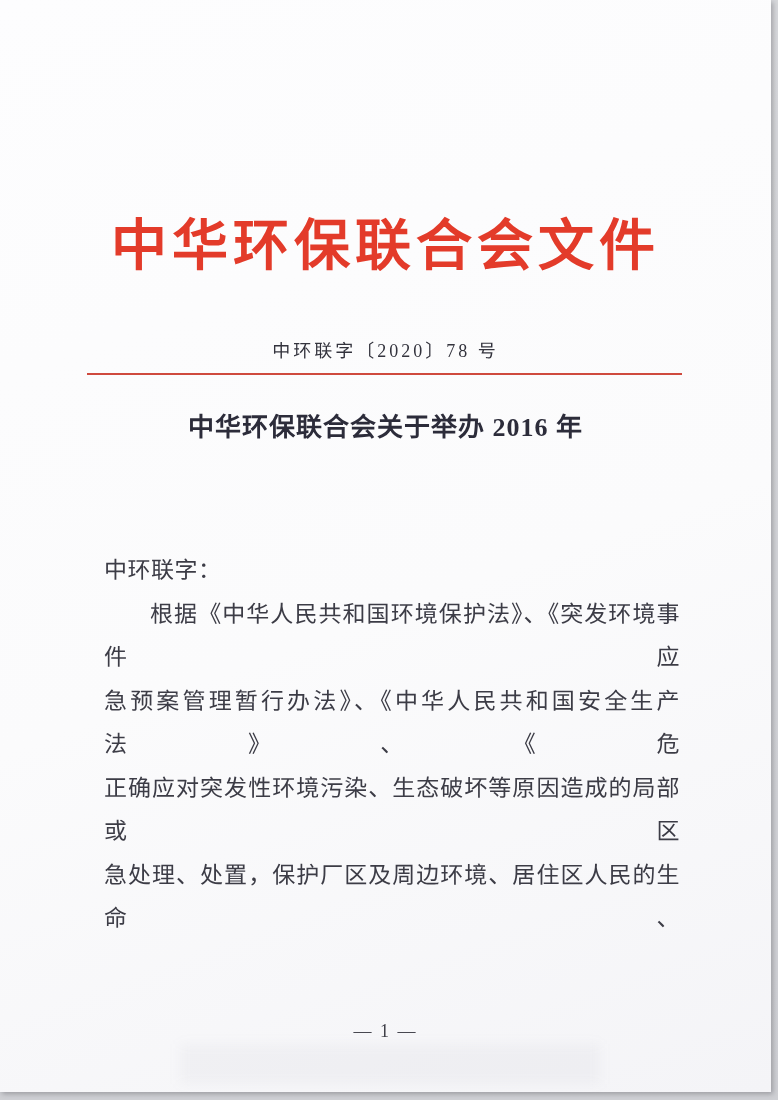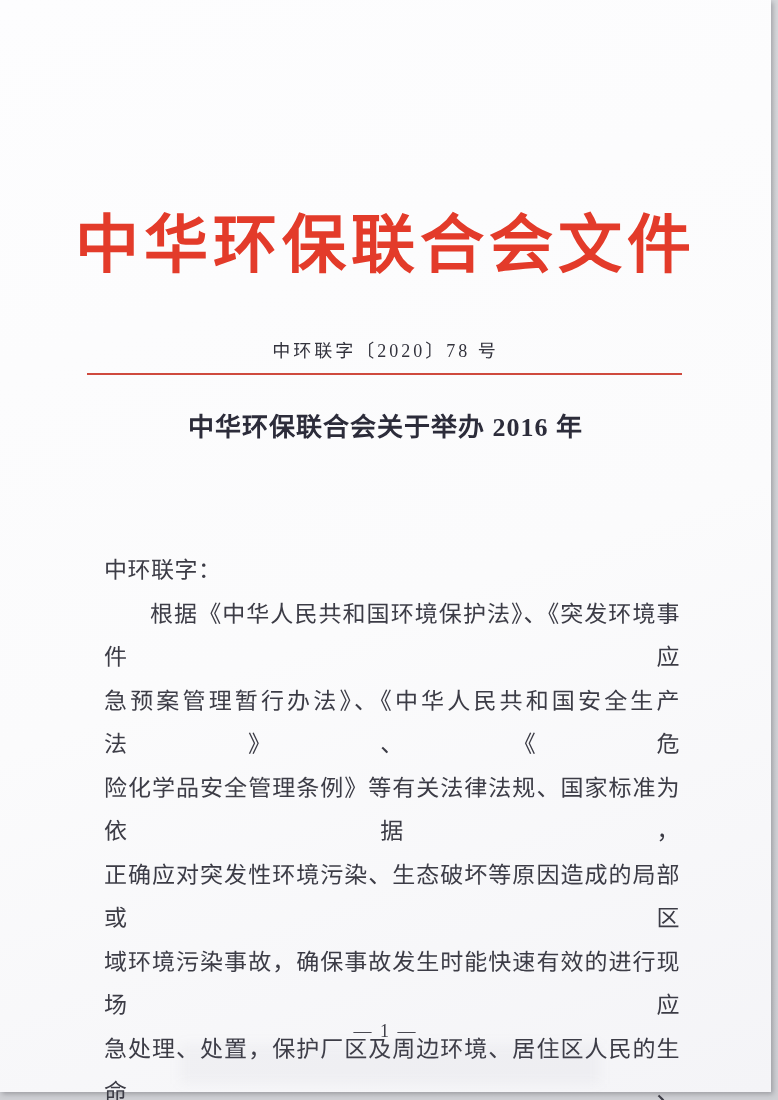--- a/index.html
+++ b/index.html
@@ -37,21 +37,21 @@
     filter: blur(6px);
     pointer-events: none;
   }
   .letterhead {
     position: absolute;
     top: 207px;
     left: 0;
     width: 100%;
     text-align: center;
     color: var(--letterhead-red);
-    font-size: 64px;
+    font-size: 56px;
     font-weight: bold;
     letter-spacing: 5px;
     line-height: 78px;
     white-space: nowrap;
   }
   .doc-number {
     position: absolute;
     top: 336px;
     left: 0;
     width: 100%;
@@ -122,22 +122,20 @@
   <div class="red-rule"></div>
 
   <div class="doc-title">
     <div class="title-line">中华环保联合会关于举办 2016 年</div>
   </div>
 
   <div class="doc-body">
     <div class="line">中环联字：</div>
     <div class="line indent stretch">根据《中华人民共和国环境保护法》、《突发环境事件应</div>
     <div class="line stretch">急预案管理暂行办法》、《中华人民共和国安全生产法》、《危</div>
-    <div class="line stretch">险化学品安全管理条例》等有关法律法规、国家标准为依据，</div>
     <div class="line stretch">正确应对突发性环境污染、生态破坏等原因造成的局部或区</div>
-    <div class="line stretch">域环境污染事故，确保事故发生时能快速有效的进行现场应</div>
     <div class="line stretch">急处理、处置，保护厂区及周边环境、居住区人民的生命、</div>
 
   </div>
 
   <div class="page-number">— 1 —</div>
 
 </div>
 
 </body></html>

